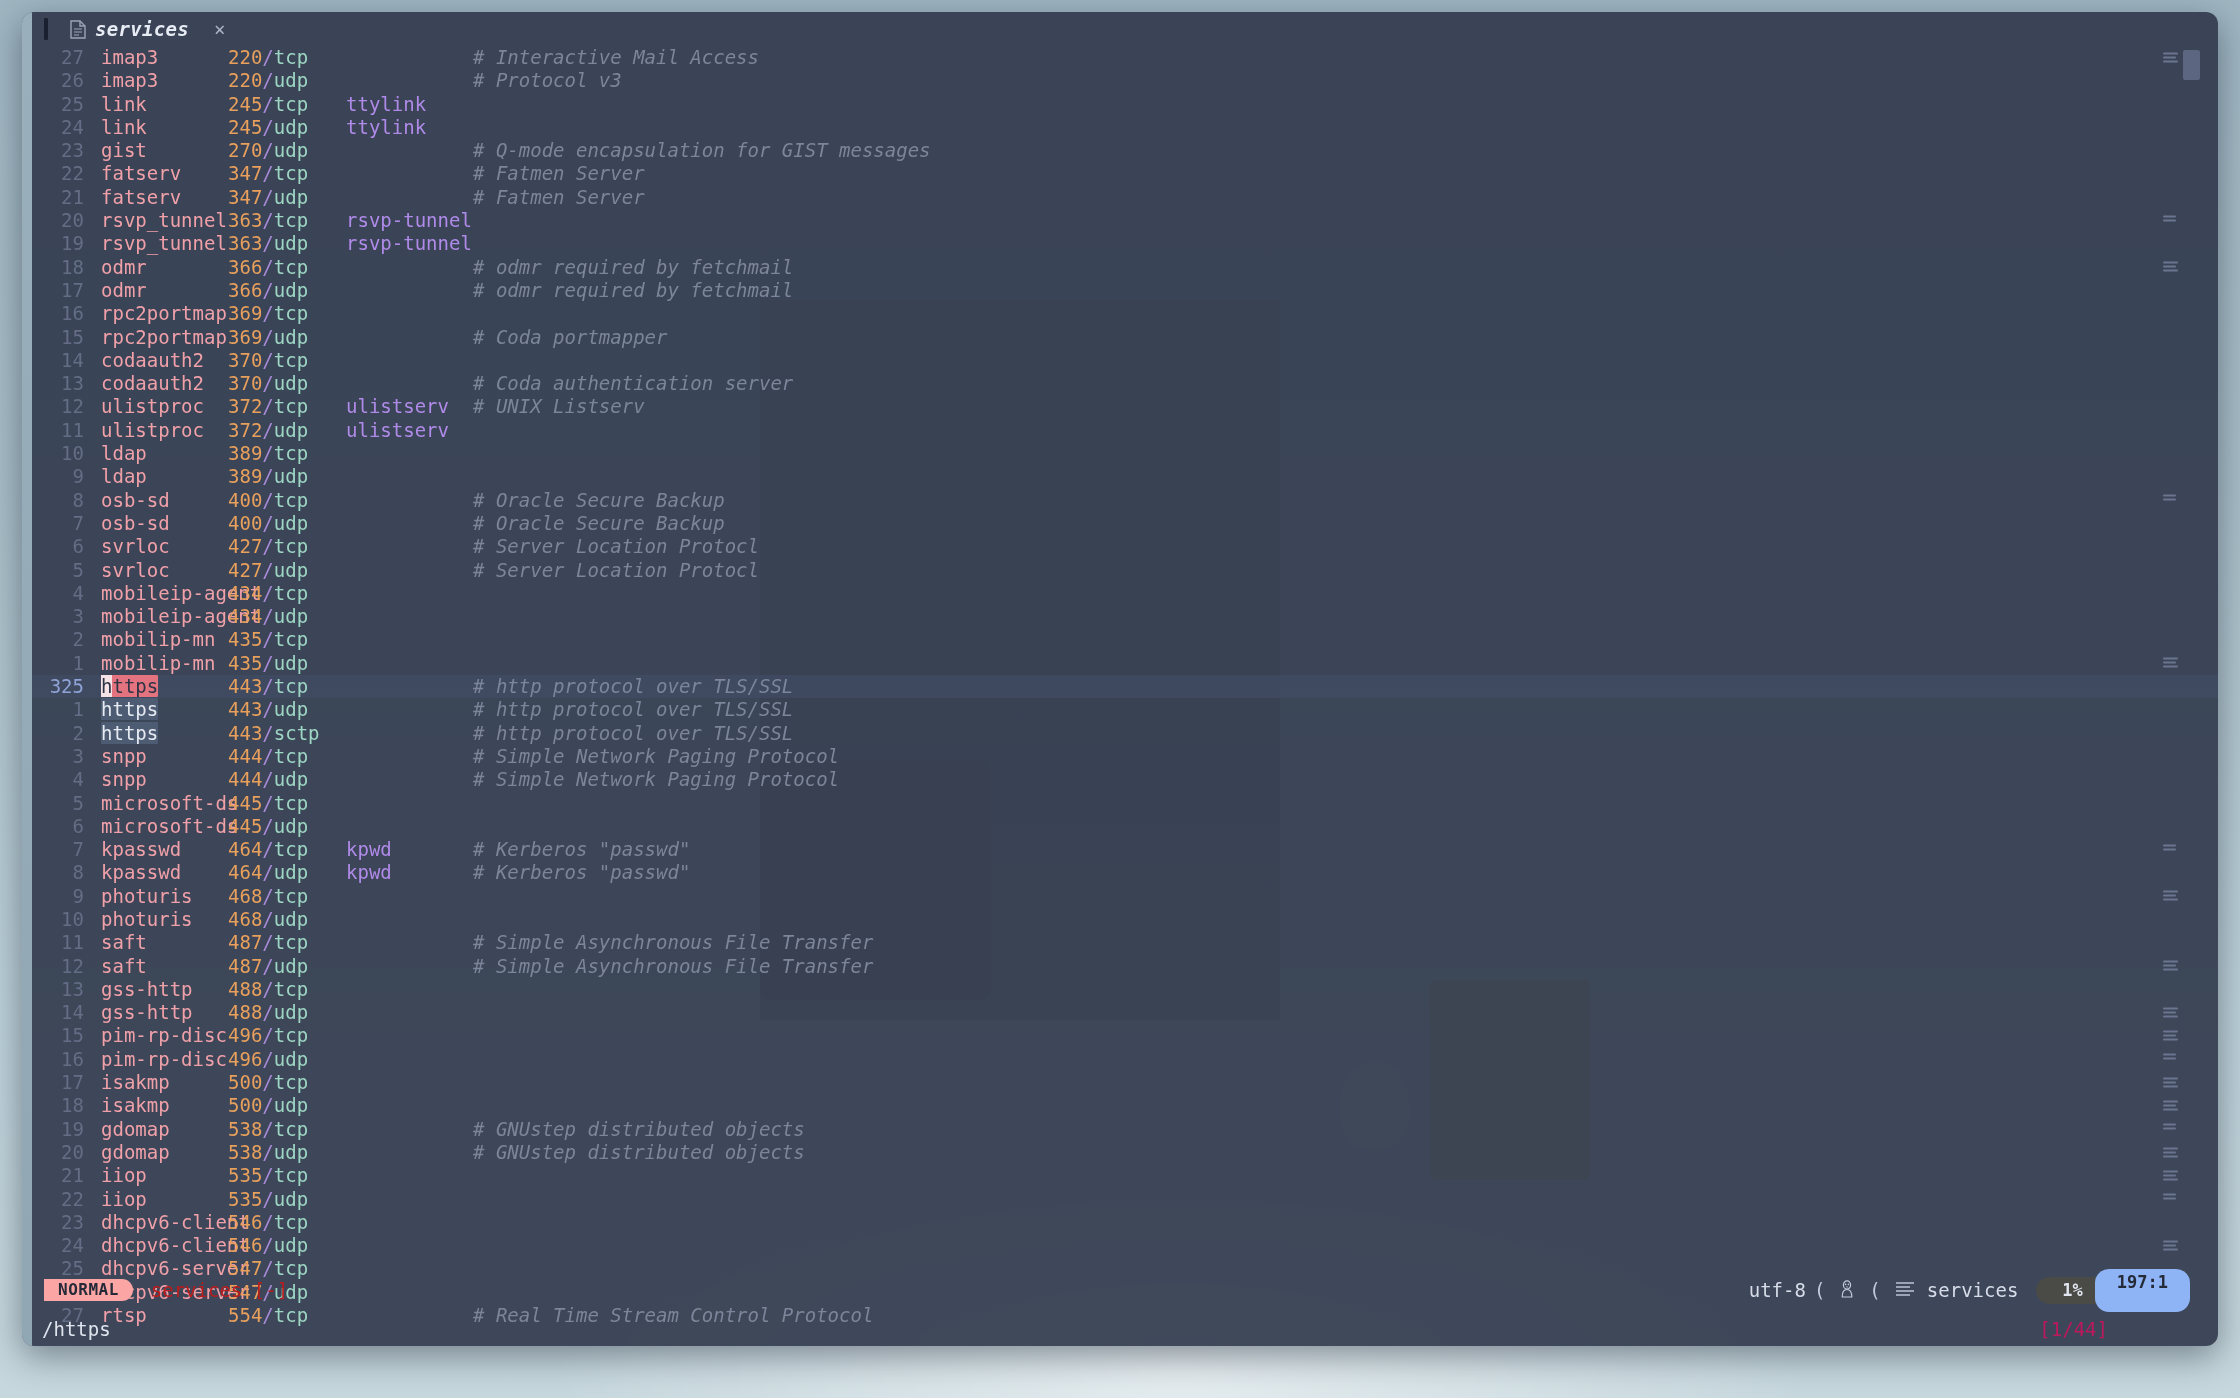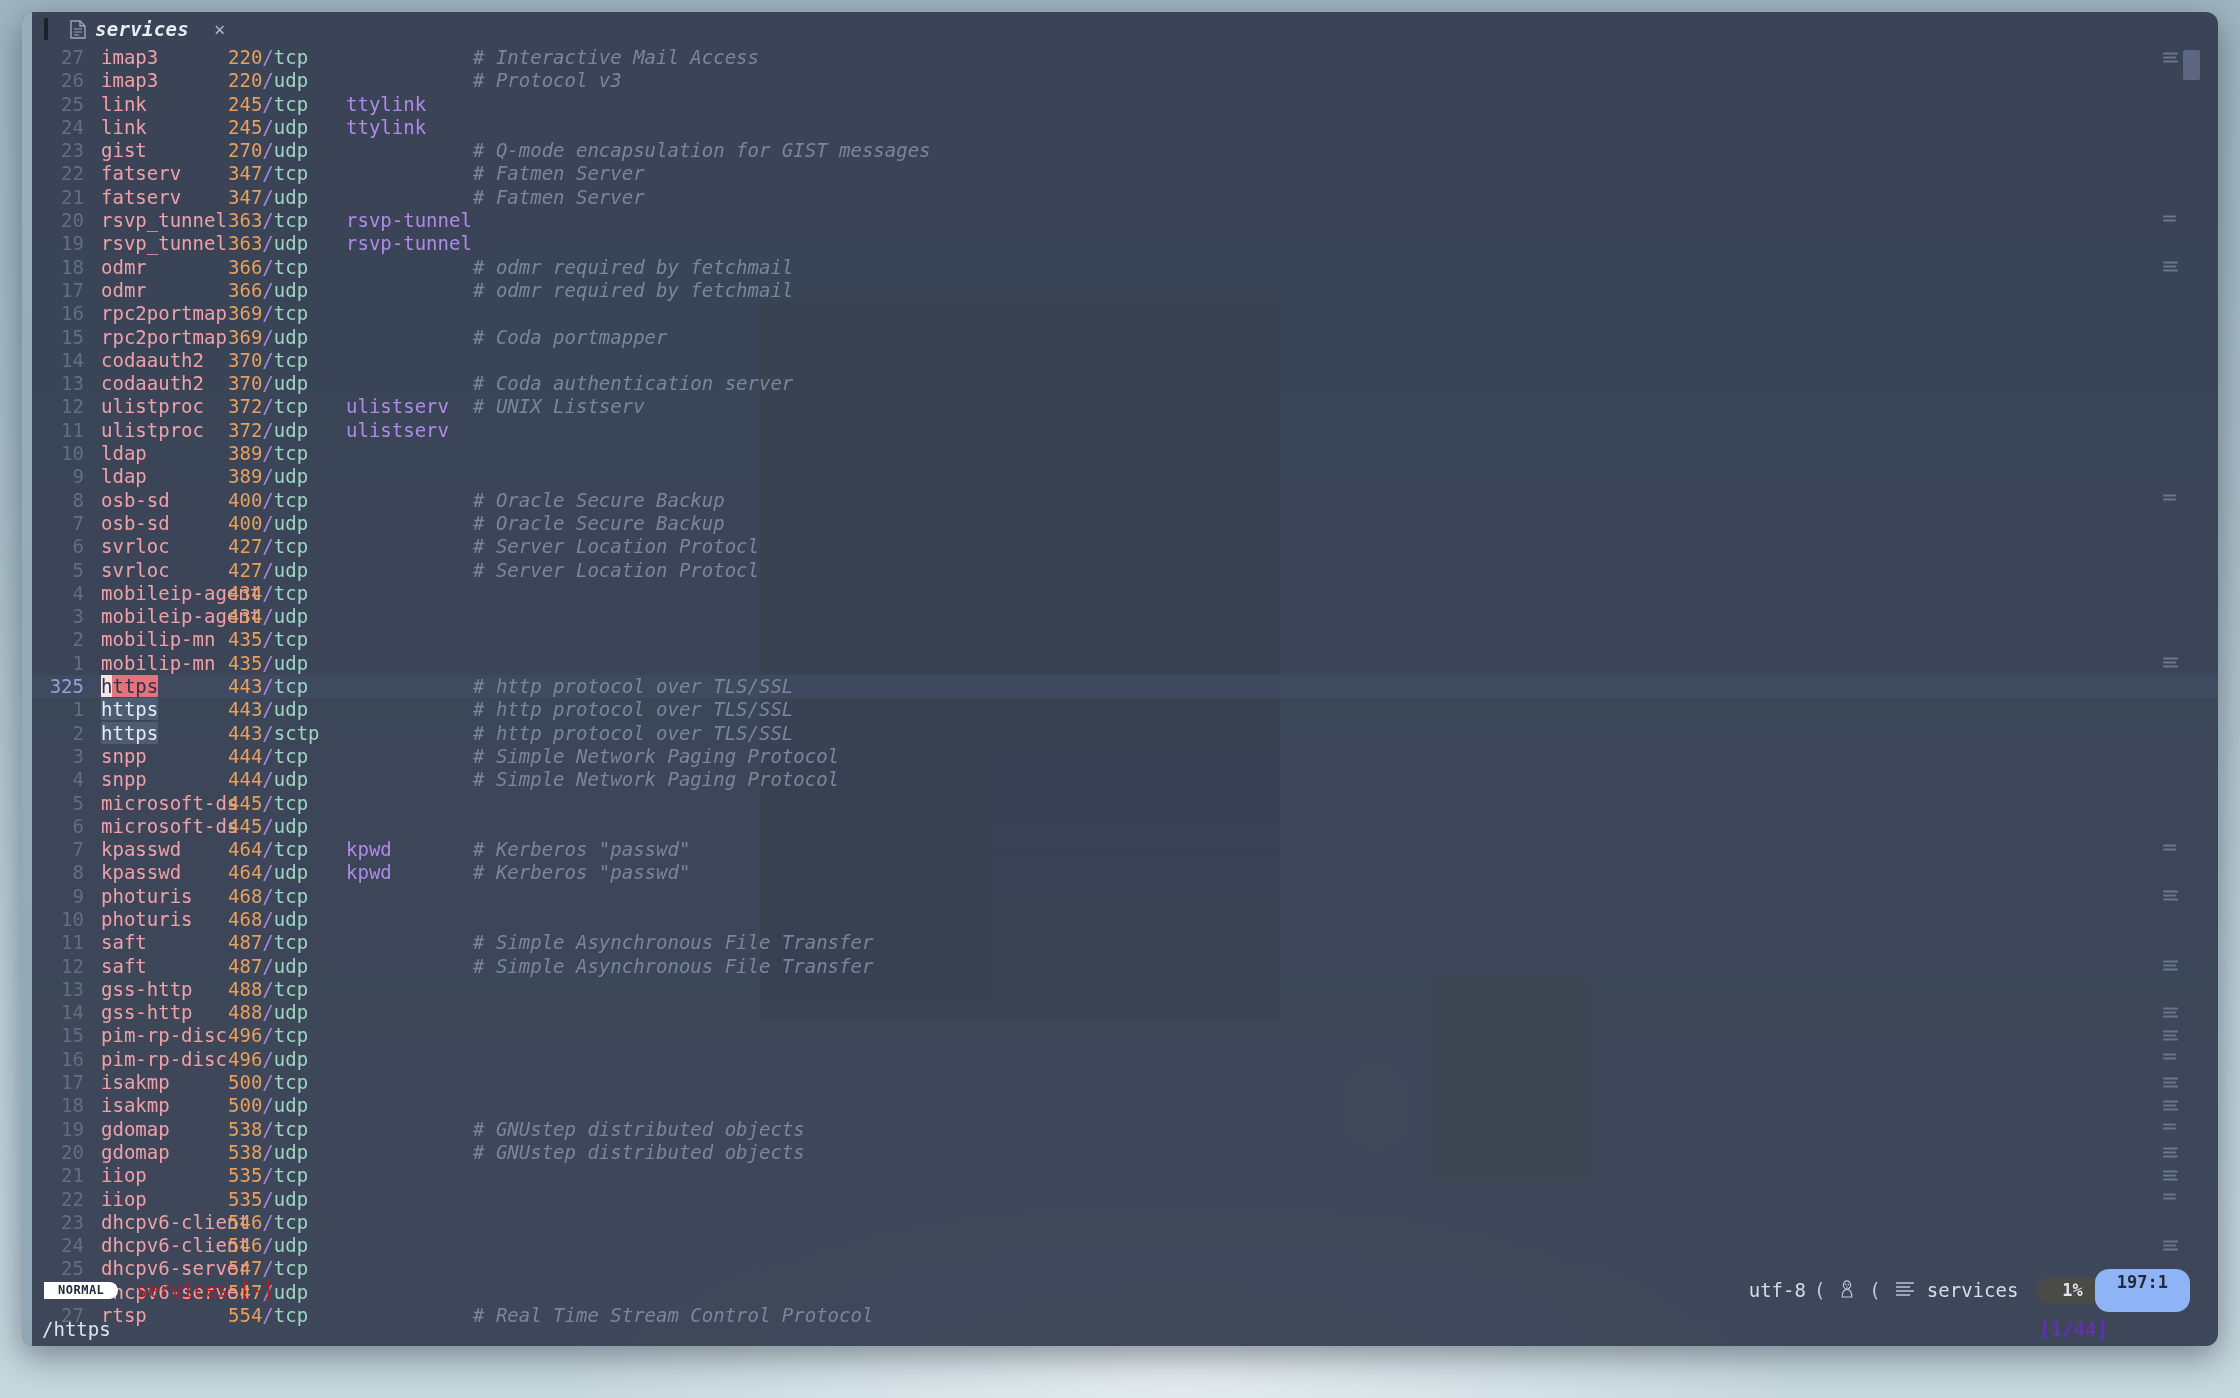--- a/index.html
+++ b/index.html
@@ -106,22 +106,22 @@
     position:absolute;right:18px;top:4px;width:17px;height:30px;
     background:#5c6681;border-radius:2px;
   }
 
   
   #statusline{
     position:absolute;left:10px;right:0;bottom:42px;height:28px;
     display:flex;align-items:center;font-size:19px;
   }
   .mode{
-    margin-left:12px;background:#ffffff;color:#242a38;font-weight:bold;
-    padding:1px 14px 2px 14px;border-radius:0 14px 14px 0;font-size:12px;letter-spacing:.5px;
+    margin-left:12px;background:#fca5a5;color:#242a38;font-weight:bold;
+    padding:1px 14px 2px 14px;border-radius:0 14px 14px 0;font-size:16px;letter-spacing:.5px;
   }
   .sl-file{color:#b91c1c;margin-left:18px;}
   .sl-right{margin-left:auto;display:flex;align-items:center;gap:4px;padding-right:28px;}
   .sl-right .enc{color:#d7dce8;}
   .sl-right .paren{color:#c3cbdb;margin:0 4px;}
   .sl-right .tux{margin:0 5px;display:inline-block;}
   .sl-right .lines-icon{display:inline-block;margin:0 8px 0 6px;}
   .sl-right .fname{color:#d7dce8;}
   .pct{
     background:#4a4a46;color:#dfe4ee;padding:3px 18px 4px 26px;
@@ -131,21 +131,21 @@
     background:#8fb4f5;color:#242a38;padding:3px 22px 20px 22px;
     border-radius:14px;margin-left:-10px;font-size:17px;font-weight:bold;
   }
 
   
   #cmdline{
     position:absolute;left:10px;right:0;bottom:3px;height:28px;
     display:flex;align-items:center;font-size:19px;color:#dfe4ee;
   }
   #cmdline .cmd{margin-left:10px;}
-  #cmdline .searchcount{margin-left:auto;padding-right:110px;color:#6d28d9;}
+  #cmdline .searchcount{margin-left:auto;padding-right:110px;color:#be185d;}
 </style>
 </head>
 <body>
 
 <div id="desktop">
   <div class="door"></div>
   <div class="plant"></div>
   <div class="chair"></div>
   <div class="cat"></div>
 </div>

